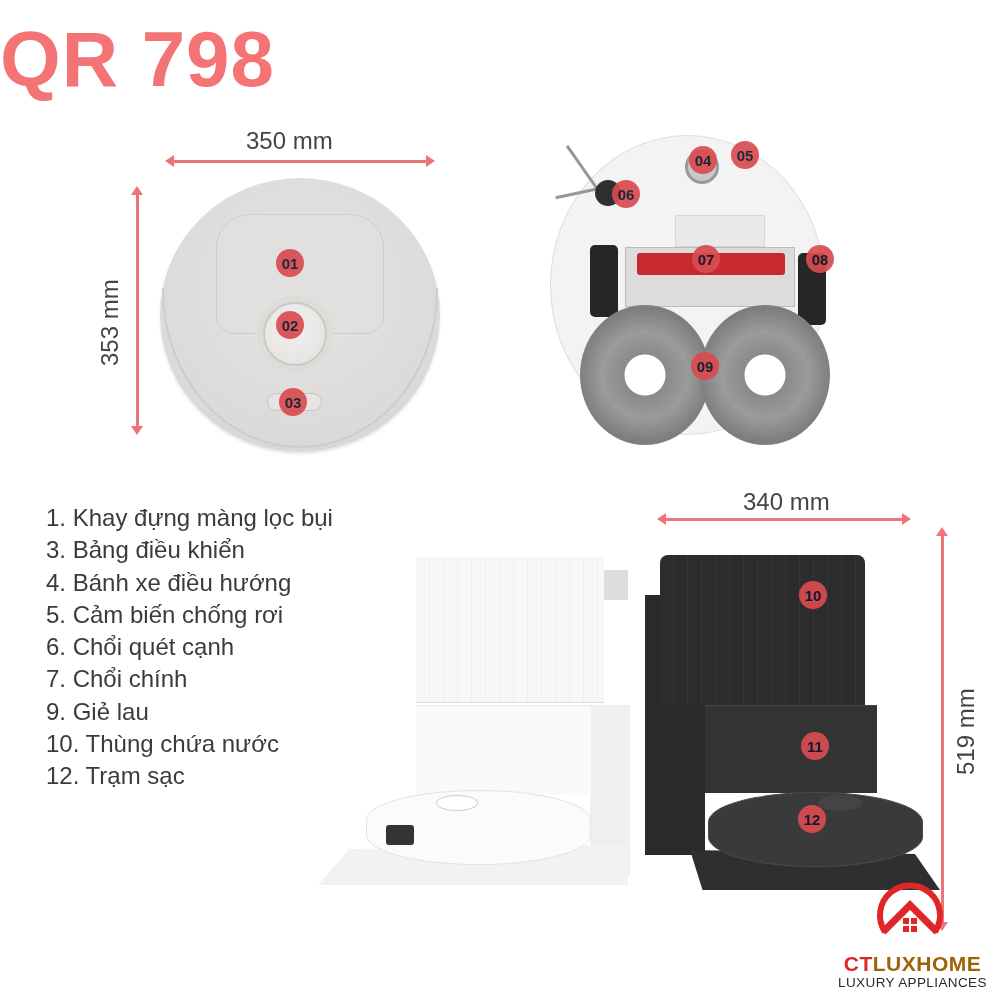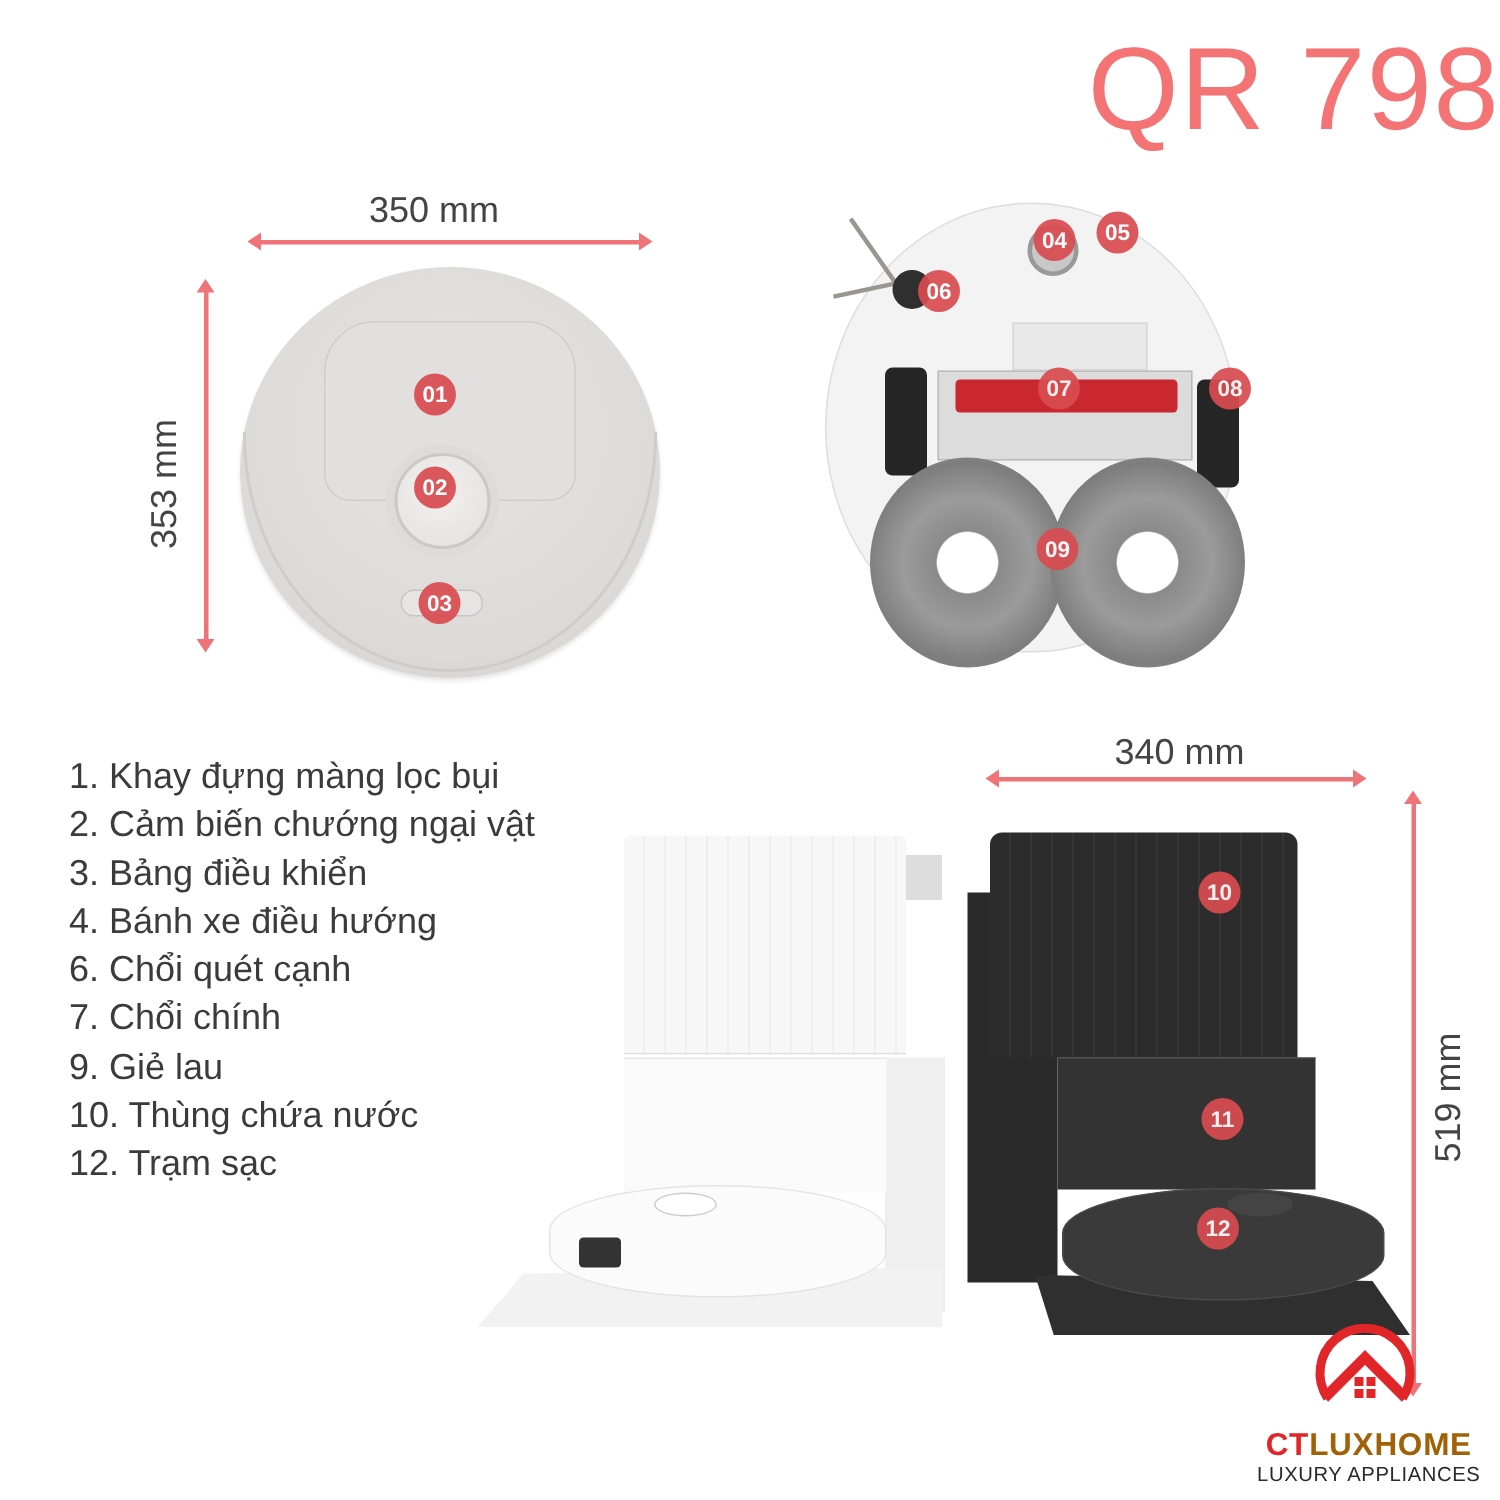--- a/index.html
+++ b/index.html
@@ -1,21 +1,21 @@
 <!DOCTYPE html>
 <html><head>
 <meta charset="utf-8">
 <style>
   * { box-sizing: border-box; margin: 0; padding: 0; }
   html, body { width: 1000px; height: 1000px; background: #ffffff; overflow: hidden; }
   body { position: relative; font-family: "Liberation Sans", sans-serif; color: #3a3a3a; }
 
   .title {
-    position: absolute; left: 0; top: 14px; width: 1000px; text-align: right;
-    font-family: "Liberation Sans", sans-serif; font-weight: normal; font-size: 78px;
+    position: absolute; left: 0; top: 14px; width: 1000px; text-align: left;
+    font-family: "Liberation Sans", sans-serif; font-weight: bold; font-size: 78px;
     color: #f47375; letter-spacing: 1px;
   }
 
   .dim-label { position: absolute; font-size: 24px; color: #444; font-family: "Liberation Sans", sans-serif; }
   .dim-label.vert { transform: rotate(-90deg); transform-origin: left top; white-space: nowrap; }
 
   .hline { position: absolute; height: 3px; background: #ee7479; }
   .hline::before, .hline::after {
     content: ""; position: absolute; top: -5px; width: 0; height: 0;
     border-top: 6.5px solid transparent; border-bottom: 6.5px solid transparent;
@@ -26,21 +26,21 @@
   .vline { position: absolute; width: 3px; background: #ee7479; }
   .vline::before, .vline::after {
     content: ""; position: absolute; left: -5px; width: 0; height: 0;
     border-left: 6.5px solid transparent; border-right: 6.5px solid transparent;
   }
   .vline::before { top: -3px; border-bottom: 9px solid #ee7479; }
   .vline::after { bottom: -3px; border-top: 9px solid #ee7479; }
 
   .badge {
     position: absolute; width: 28px; height: 28px; border-radius: 50%;
-    background: #d94c50; color: #ffffff; font-weight: bold; font-size: 15px;
+    background: #d94c50; color: #0f172a; font-weight: bold; font-size: 15px;
     display: flex; align-items: center; justify-content: center;
     font-family: "Liberation Sans", sans-serif; opacity: 0.92;
   }
 
   
   .robot-top { position: absolute; left: 160px; top: 178px; width: 280px; height: 274px; }
   .robot-top .body {
     position: absolute; left: 0; top: 0; width: 280px; height: 274px; border-radius: 50%;
     background: radial-gradient(circle at 50% 40%, #e7e5e3 0%, #dcdad8 70%, #cfcdcb 100%);
     box-shadow: 0 2px 3px rgba(0,0,0,0.1);
@@ -169,23 +169,23 @@
 </div>
 <div class="badge" style="left:689px; top:146px;">04</div>
 <div class="badge" style="left:731px; top:141px;">05</div>
 <div class="badge" style="left:612px; top:180px;">06</div>
 <div class="badge" style="left:692px; top:245px;">07</div>
 <div class="badge" style="left:806px; top:245px;">08</div>
 <div class="badge" style="left:691px; top:352px;">09</div>
 
 <ul class="legend">
   <li>1. Khay đựng màng lọc bụi</li>
-  <li>2. Cảm biến chướng ngại vật</li>
   <li>3. Bảng điều khiển</li>
   <li>4. Bánh xe điều hướng</li>
+  <li>5. Cảm biến chống rơi</li>
   <li>6. Chổi quét cạnh</li>
   <li>7. Chổi chính</li>
   <li>9. Giẻ lau</li>
   <li>10. Thùng chứa nước</li>
   <li>12. Trạm sạc</li>
 </ul>
 
 <div class="station-w">
   <div class="tank-handle"></div>
   <div class="tank"></div>

